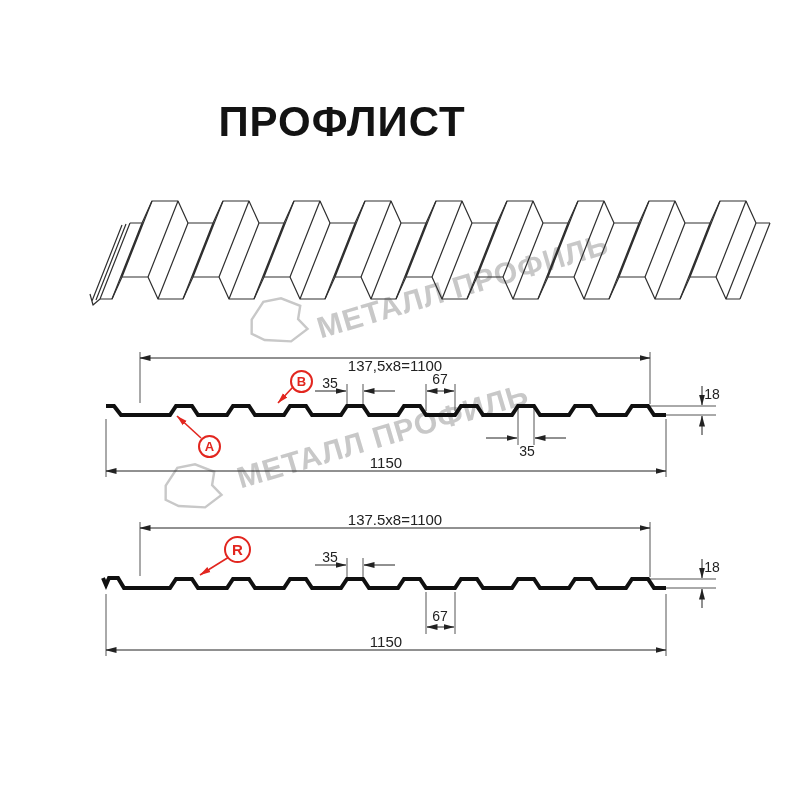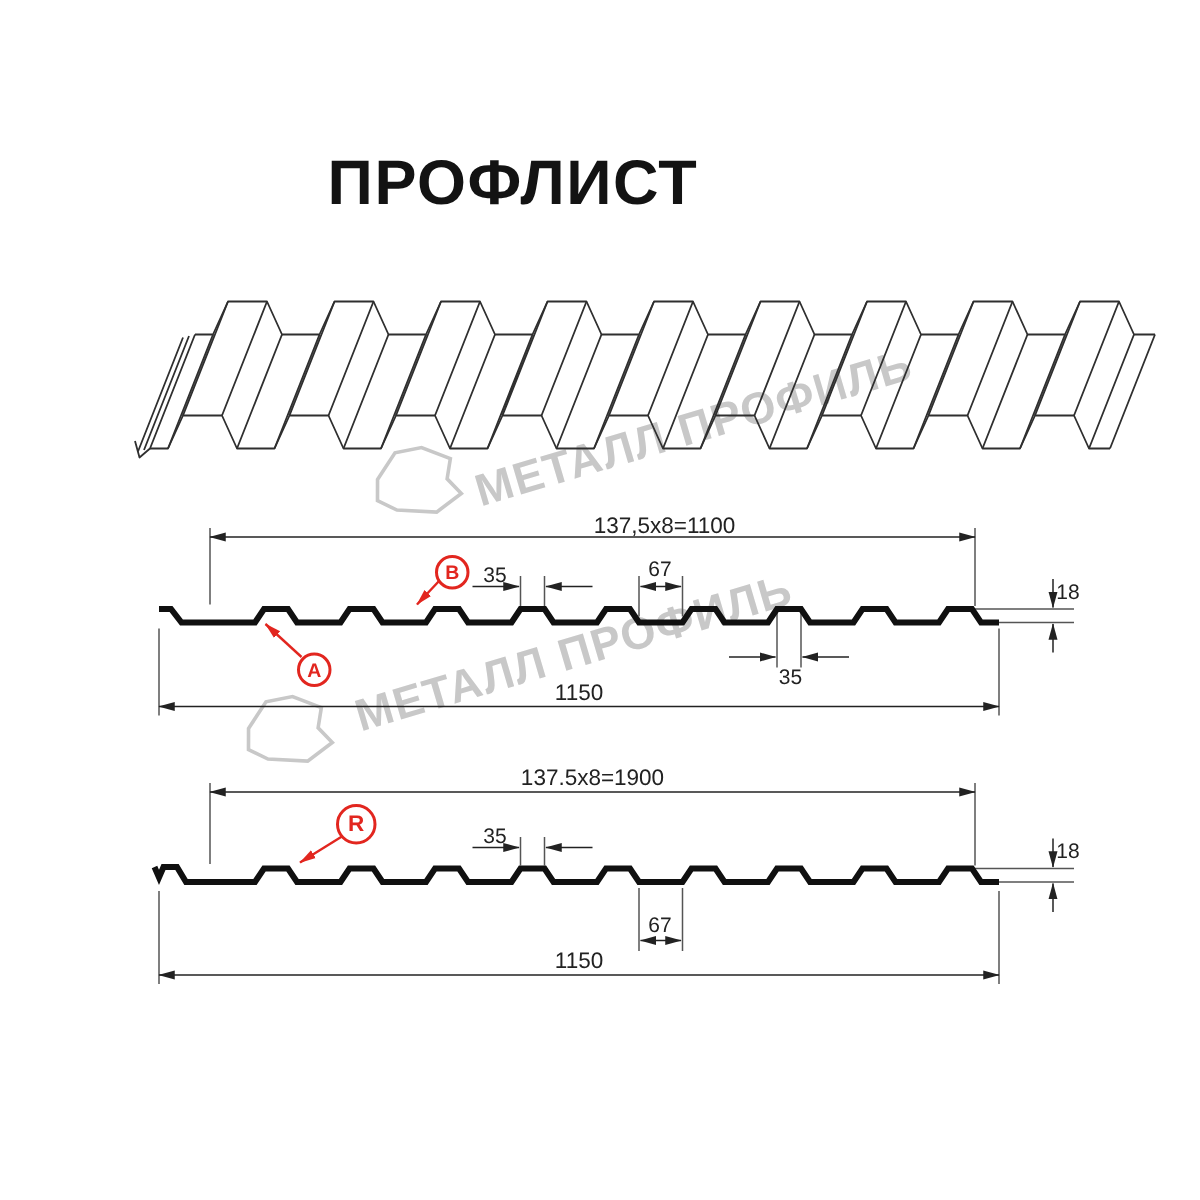--- a/index.html
+++ b/index.html
@@ -112,34 +112,34 @@
       <line x1="702" y1="608" x2="702" y2="589" marker-end="url(#mB)"></line>
     </g>
     <path stroke="#101010" stroke-width="4" fill="none" stroke-linejoin="miter" d="M103,578 L106,585 L109,578 L118,578 L124,588 L170,588 L176,579 L192,579 L198,588 L227,588 L233,579 L249,579 L255,588 L284,588 L290,579 L306,579 L312,588 L341,588 L347,579 L363,579 L369,588 L398,588 L404,579 L420,579 L426,588 L455,588 L461,579 L477,579 L483,588 L512,588 L518,579 L534,579 L540,588 L569,588 L575,579 L591,579 L597,588 L626,588 L632,579 L648,579 L654,588 L666,588"></path>
     <g stroke="#e2261f" stroke-width="1.6" fill="none">
       <line x1="229" y1="557" x2="200" y2="575" marker-end="url(#mR)"></line>
     </g>
   </svg>
 
   <div class="abs page-title z1">ПРОФЛИСТ</div>
 
-  <div class="dim-label big z1" style="left:395px;top:351px;margin-left:48px;">137,5x8=1100</div>
+  <div class="dim-label big z1" style="left:395px;top:365px;">137,5x8=1100</div>
   <div class="dim-label z1" style="left:330px;top:383px;">35</div>
   <div class="dim-label z1" style="left:440px;top:379px;">67</div>
   <div class="dim-label z1" style="left:712px;top:394px;">18</div>
   <div class="dim-label z1" style="left:527px;top:451px;">35</div>
   <div class="dim-label big z1" style="left:386px;top:462px;">1150</div>
   <div class="marker-circle small z1" style="left:290px;top:370px;">
       <span>В</span>
     </div>
   <div class="marker-circle small z1" style="left:198px;top:435px;">
       <span>А</span>
     </div>
 
-  <div class="dim-label big z1" style="left:395px;top:519px;">137.5x8=1900</div>
+  <div class="dim-label big z1" style="left:395px;top:519px;">137.5x8=1100</div>
   <div class="dim-label z1" style="left:330px;top:557px;">35</div>
   <div class="dim-label z1" style="left:712px;top:567px;">18</div>
   <div class="dim-label z1" style="left:440px;top:616px;">67</div>
   <div class="dim-label big z1" style="left:386px;top:641px;">1150</div>
   <div class="marker-circle reg z1" style="left:224px;top:536px;">
       <span>R</span>
     </div>
 
 </div>
 

